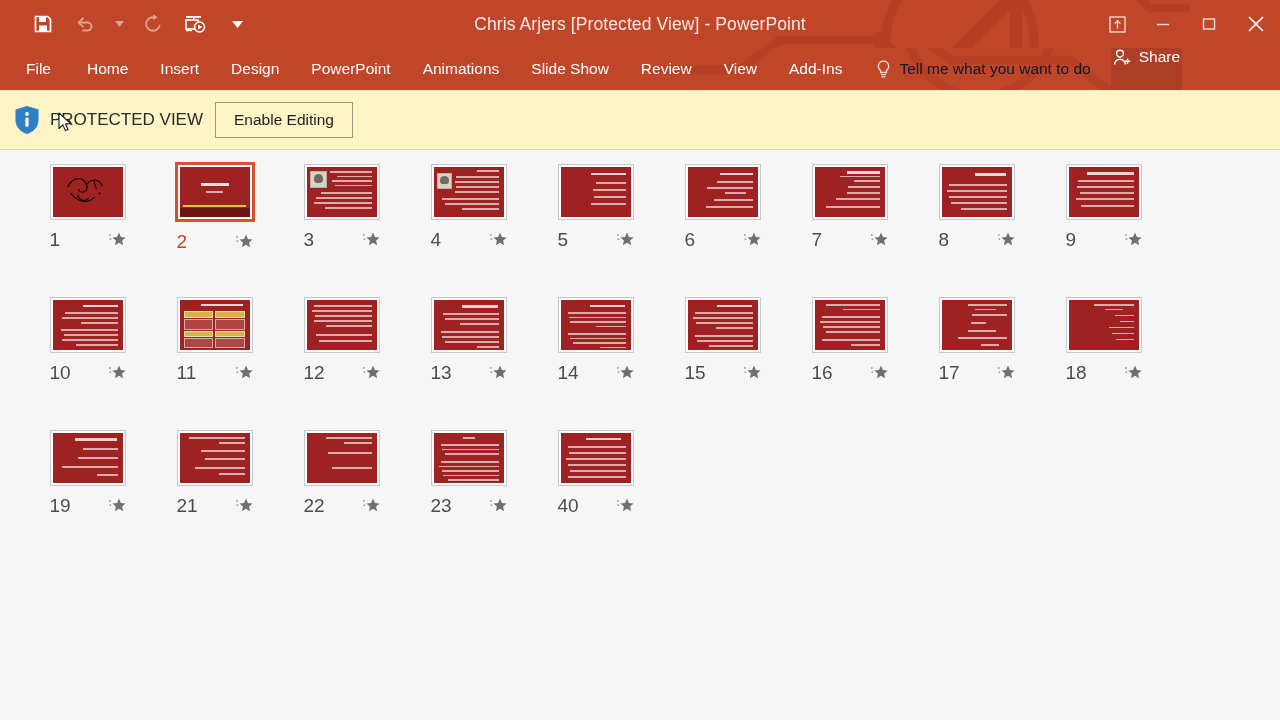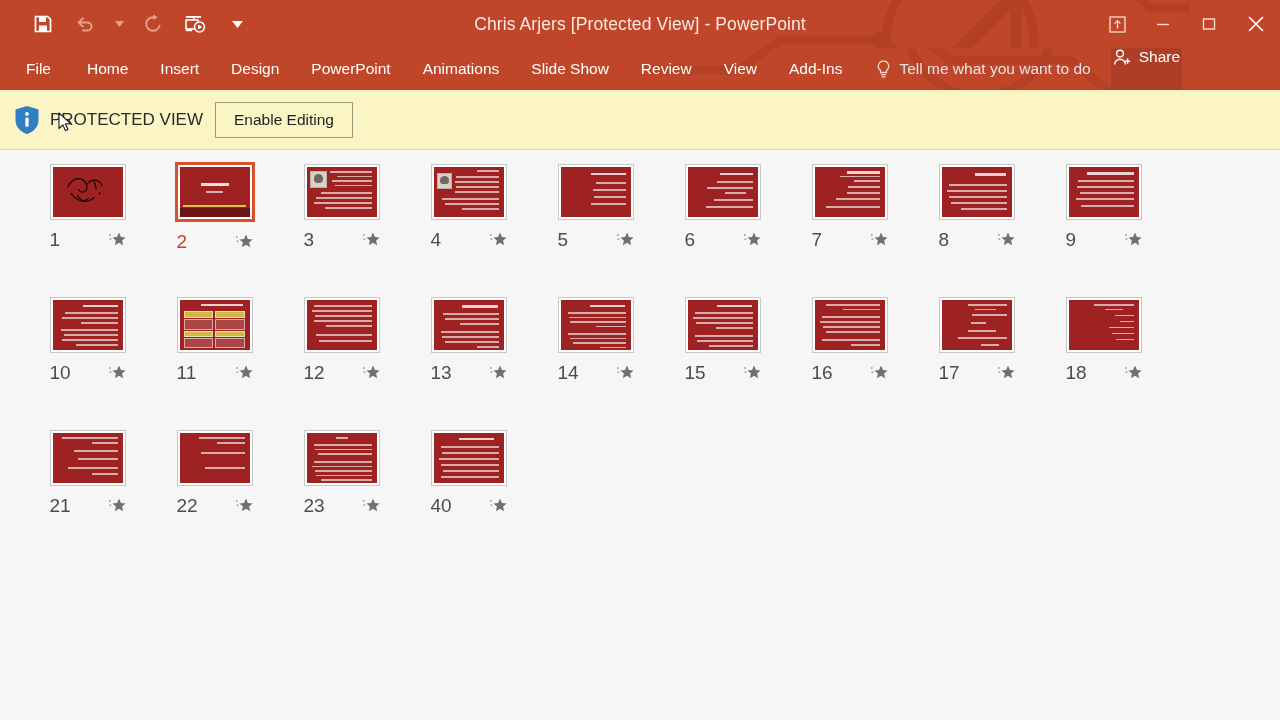--- a/index.html
+++ b/index.html
@@ -85,21 +85,21 @@
     padding: 0 16px;
     color: #ffffff;
     font-size: 15.5px;
     white-space: nowrap;
     z-index: 2;
   }
   .tab.file { padding: 0 20px 0 26px; }
   .tellme {
     display: flex; align-items: center; gap: 8px;
     padding: 0 14px 0 18px;
-    color: #e5e5e5;
+    color: #0f172a;
     font-size: 15.5px;
     white-space: nowrap;
     z-index: 2;
   }
   .share {
     display: flex; align-items: flex-start; gap: 7px;
     margin-left: 6px;
     padding: 0 2px;
     background: #ad3f26;
     color: #ffffff;
@@ -817,20 +817,39 @@
           <path d="M10 1.6 L11.9 5.9 L16.6 6.4 L13.1 9.6 L14.1 14.2 L10 11.8 L5.9 14.2 L6.9 9.6 L3.4 6.4 L8.1 5.9 Z" fill="#707070"></path>
           <rect x="0" y="3.2" width="1.6" height="1.6" fill="#9a9a9a"></rect>
           <rect x="0.6" y="7.4" width="1.6" height="1.6" fill="#9a9a9a"></rect>
         </svg>
       </div>
     </div>
   </div>
 
   <div class="row">
 
+    <div class="cell">
+      <div class="thumb-frame">
+        <div class="thumb-inner">
+          <div class="s-title" style="top:10%;left:32%;right:8%;"></div>
+          <div class="s-line" style="left:44%;top:30%;width:50%;"></div>
+          <div class="s-line" style="left:36%;top:48%;width:58%;"></div>
+          <div class="s-line" style="left:14%;top:66%;width:80%;"></div>
+          <div class="s-line" style="left:64%;top:82%;width:30%;"></div>
+        </div>
+      </div>
+      <div class="meta">
+        <span class="num">19</span>
+        <svg class="star" width="17" height="17" viewBox="0 0 17 17">
+          <path d="M10 1.6 L11.9 5.9 L16.6 6.4 L13.1 9.6 L14.1 14.2 L10 11.8 L5.9 14.2 L6.9 9.6 L3.4 6.4 L8.1 5.9 Z" fill="#707070"></path>
+          <rect x="0" y="3.2" width="1.6" height="1.6" fill="#9a9a9a"></rect>
+          <rect x="0.6" y="7.4" width="1.6" height="1.6" fill="#9a9a9a"></rect>
+        </svg>
+      </div>
+    </div>
 
 
     <div class="cell">
       <div class="thumb-frame">
         <div class="thumb-inner">
           <div class="s-line" style="left:14%;top:8%;width:80%;"></div>
           <div class="s-line" style="left:56%;top:18%;width:38%;"></div>
           <div class="s-line" style="left:30%;top:34%;width:64%;"></div>
           <div class="s-line" style="left:36%;top:50%;width:58%;"></div>
           <div class="s-line" style="left:22%;top:68%;width:72%;"></div>

